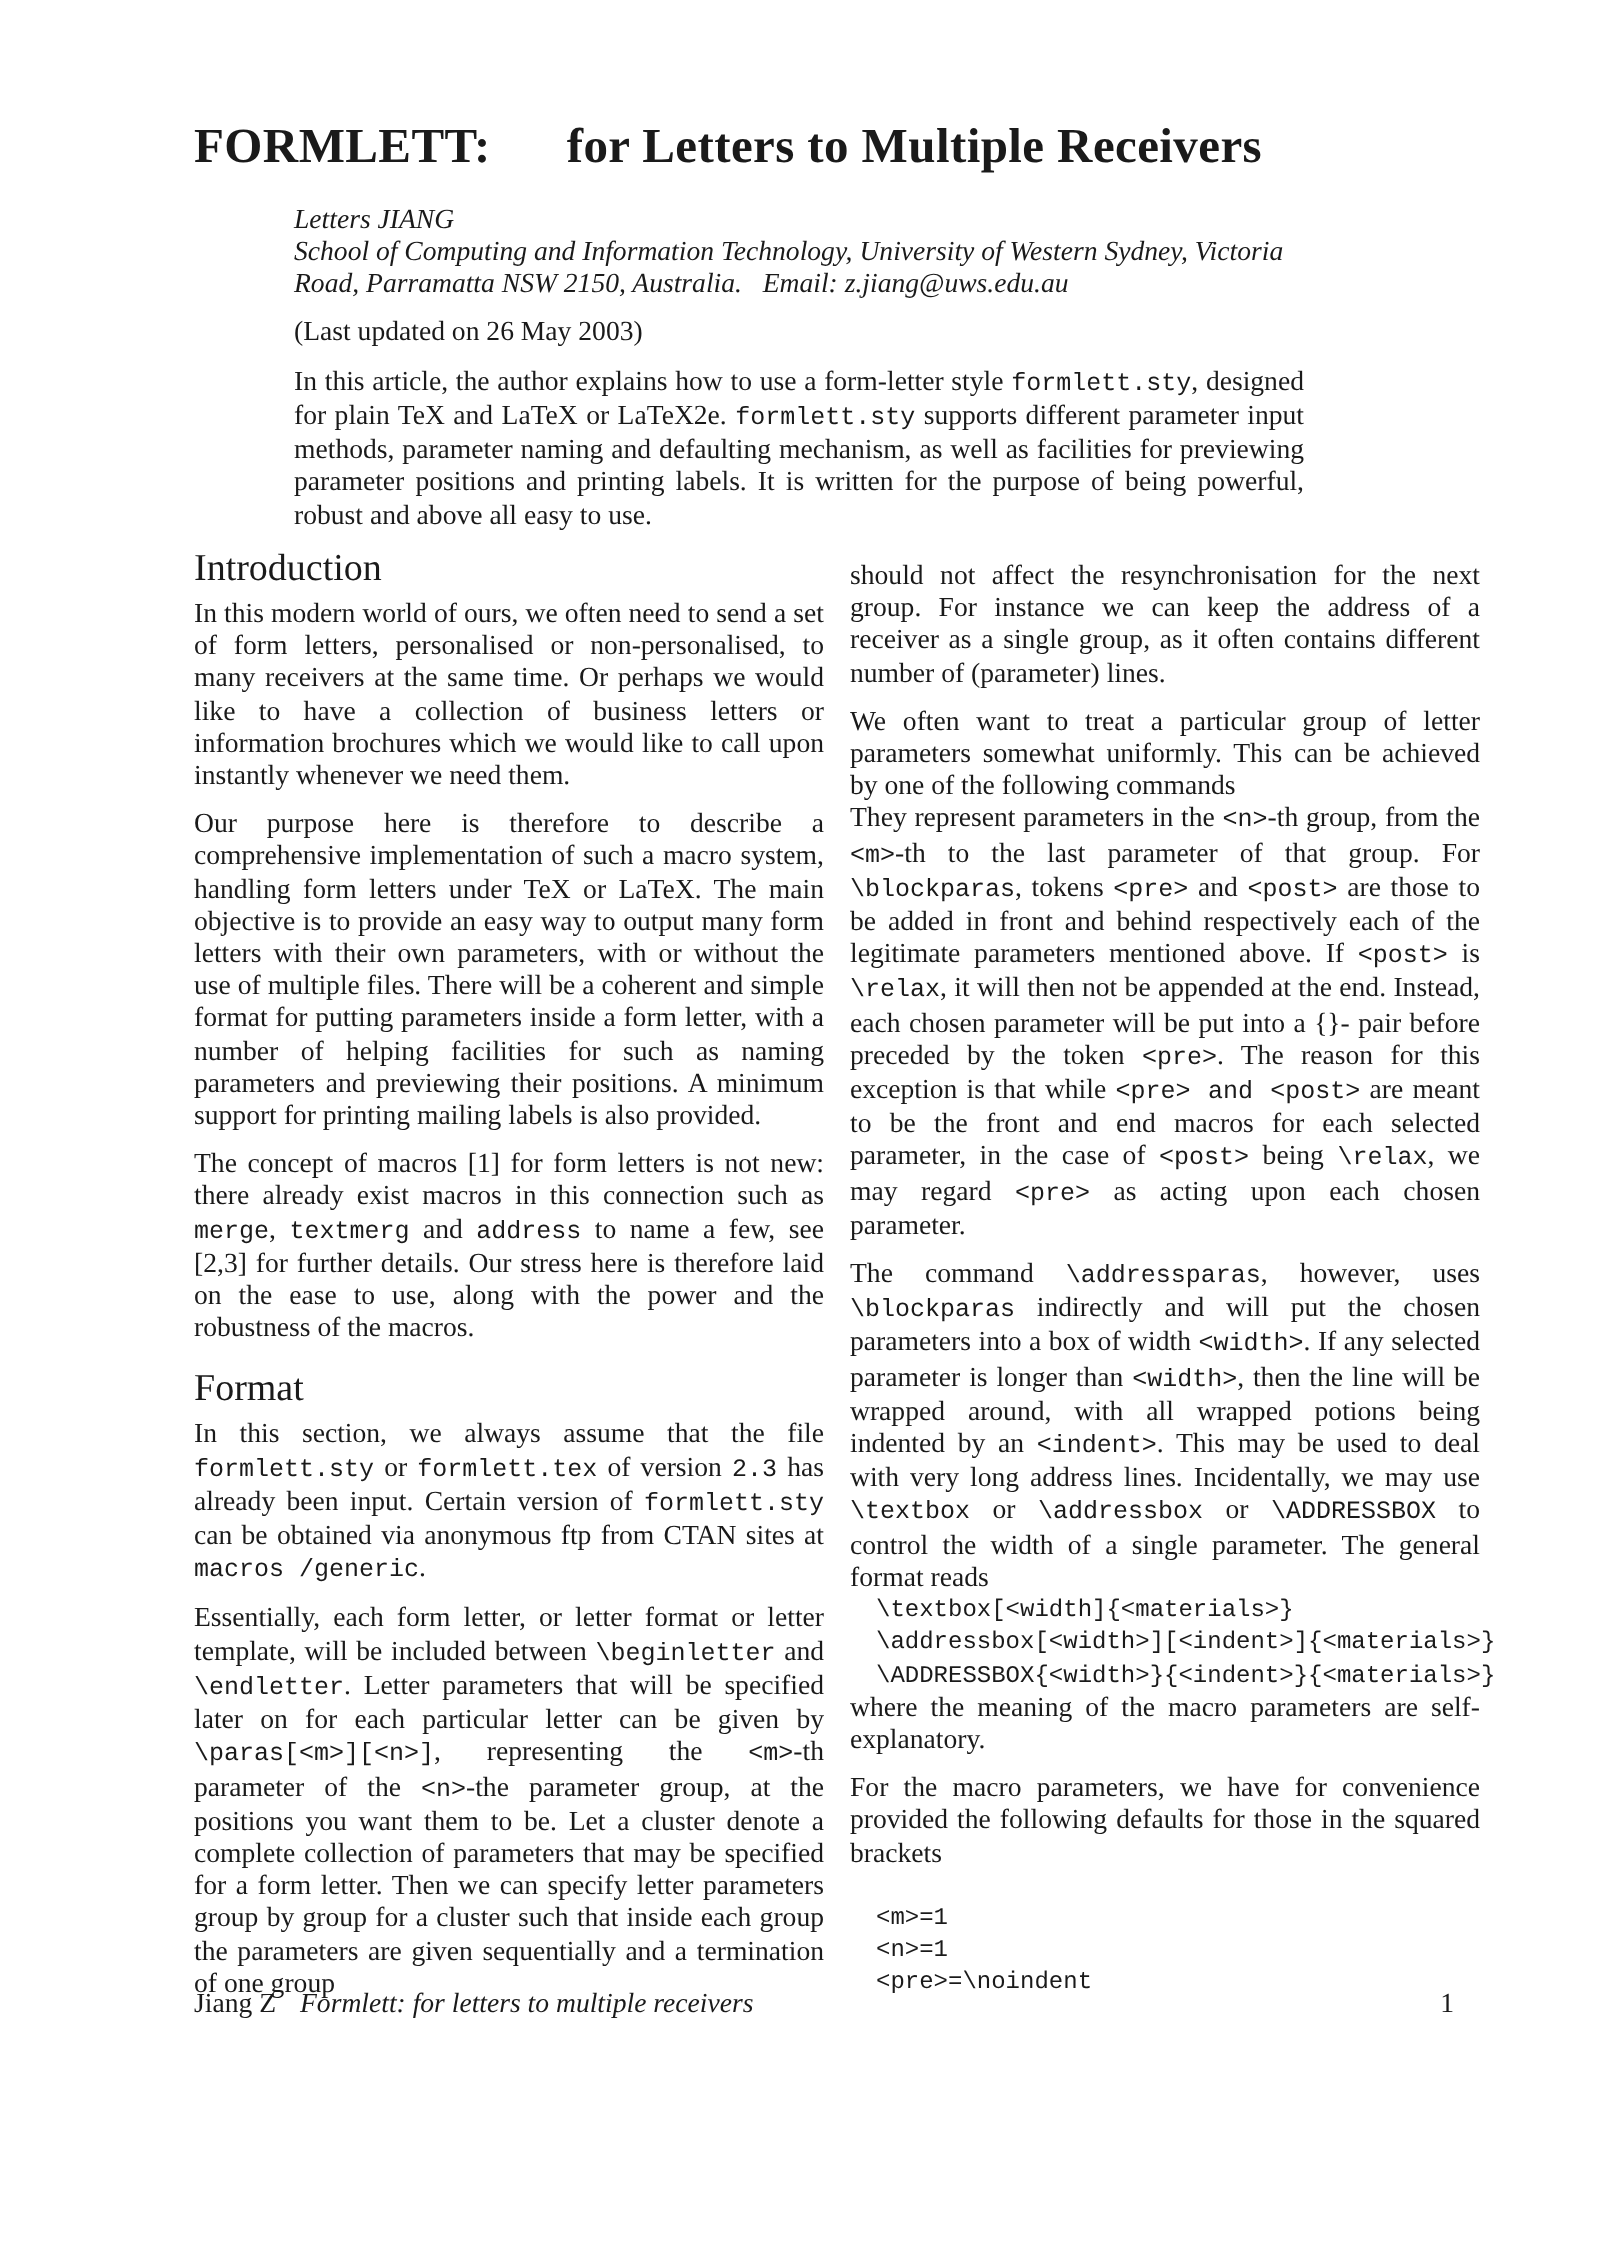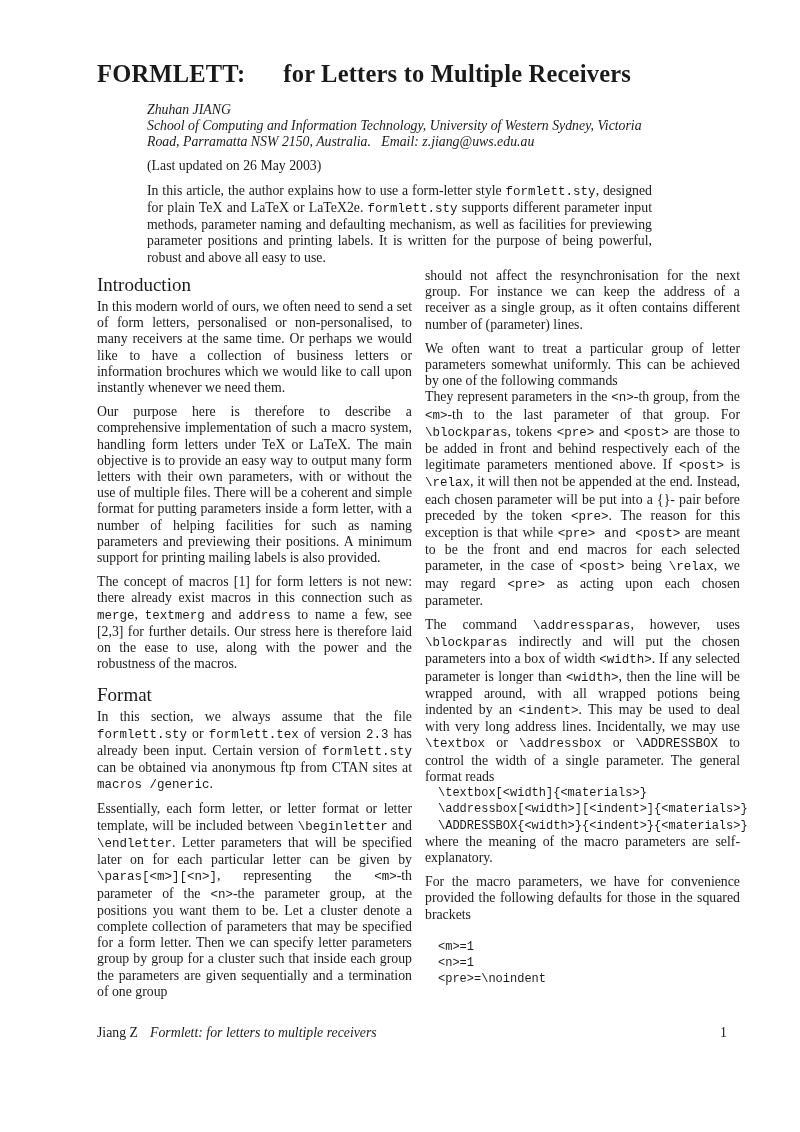--- a/index.html
+++ b/index.html
@@ -11,42 +11,42 @@
   .title .gap { display: inline-block; width: 38px; }
   .header-block { position: absolute; left: 147px; top: 102px; width: 505px;
                   font-family: "Liberation Serif", serif; font-size: 13.8px; line-height: 16.2px; }
   .header-block .it { font-style: italic; }
   .header-block p { margin: 0; }
   .updated { margin-top: 7px !important; }
   .abstract { margin-top: 9px !important; text-align: justify; }
   .col { position: absolute; top: 274px; width: 315px; font-family: "Liberation Serif", serif;
          font-size: 13.8px; line-height: 16.2px; text-align: justify; }
   .col-left { left: 97px; }
-  .col-right { left: 425px; top: 268px; }
+  .col-right { left: 425px; top: 280px; }
   .col p { margin: 0 0 8px 0; }
   .col h2 { font-family: "Liberation Serif", serif; font-weight: normal; font-size: 19px; margin: 0 0 3px 0; line-height: 22px; }
   .col h2.second { margin-top: 12px; }
   .code { margin: 0; padding-left: 13px; font-family: "Liberation Mono", "DejaVu Sans Mono", monospace;
           font-size: 12px; line-height: 16.2px; white-space: pre; text-align: left; }
   .code-block { margin: 0 0 0 0; }
   .em { }
-  .footer { position: absolute; top: 1025px; left: 97px; width: 630px; font-family: "Liberation Serif", serif;
+  .footer { position: absolute; top: 994px; left: 97px; width: 630px; font-family: "Liberation Serif", serif;
             font-size: 13.8px; }
   .footer .runner { font-style: italic; margin-left: 12px; }
   .footer .page-num { position: absolute; right: 0; top: 0; }
 </style>
 </head>
 <body>
 
 <div class="title">
   <span>FORMLETT:</span><span class="gap"></span><span>for Letters to Multiple Receivers</span>
 </div>
 
 <div class="header-block">
-  <p class="it">Zhuhan JIANG</p>
+  <p class="it">Letters JIANG</p>
   <p class="it"><span>School of Computing and Information Technology, University of Western Sydney, Victoria Road, Parramatta NSW 2150, Australia.</span>&nbsp;&nbsp;&nbsp;<span>Email: z.jiang@uws.edu.au</span></p>
   <p class="updated">(Last updated on 26 May 2003)</p>
   <p class="abstract"><span>In this article, the author explains how to use a form-letter style </span><span class="tt">formlett.sty</span><span>, designed for plain TeX and LaTeX or LaTeX2e. </span><span class="tt">formlett.sty</span><span> supports different parameter input methods, parameter naming and defaulting mechanism, as well as facilities for previewing parameter positions and printing labels. It is written for the purpose of being powerful, robust and above all easy to use.</span></p>
 </div>
 
 <div class="col col-left">
   <h2>Introduction</h2>
   <p><span>In this modern world of ours, we often need to send a set of form letters, personalised or non-personalised, to many receivers at the same time. Or perhaps we would like to have a collection of business letters or information brochures which we would like to call upon </span><span class="em">instantly</span><span> whenever we need them.</span></p>
   <p><span>Our purpose here is therefore to describe a comprehensive implementation of such a macro system, handling form letters under TeX or LaTeX. The main objective is to provide an easy way to output many form letters with their own parameters, with or without the use of multiple files. There will be a coherent and simple format for putting parameters inside a form letter, with a number of helping facilities for such as naming parameters and previewing their positions. A minimum support for printing mailing labels is also provided.</span></p>
   <p><span>The concept of macros [1] for form letters is not new: there already exist macros in this connection such as </span><span class="tt">merge</span><span>, </span><span class="tt">textmerg</span><span> and </span><span class="tt">address</span><span> to name a few, see [2,3] for further details. Our stress here is therefore laid on the ease to use, along with the power and the robustness of the macros.</span></p>

